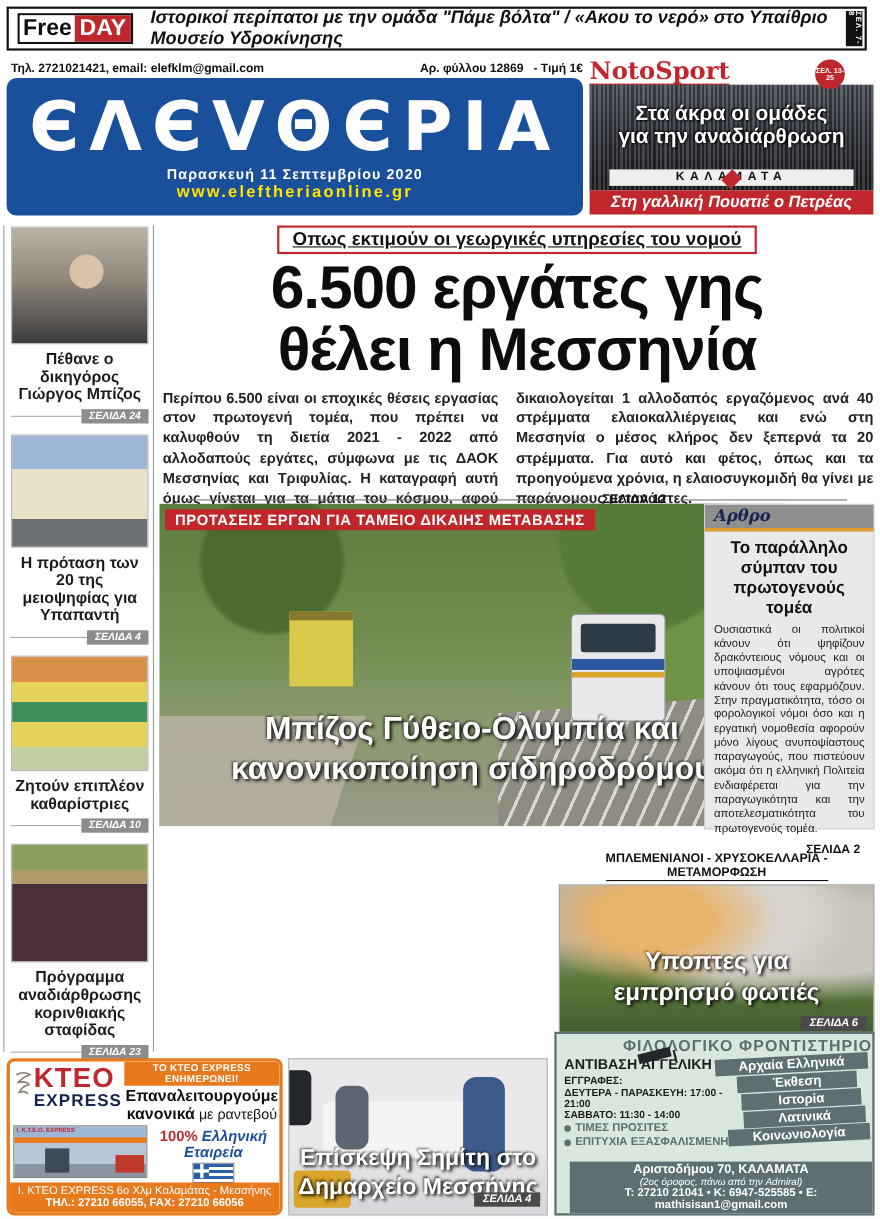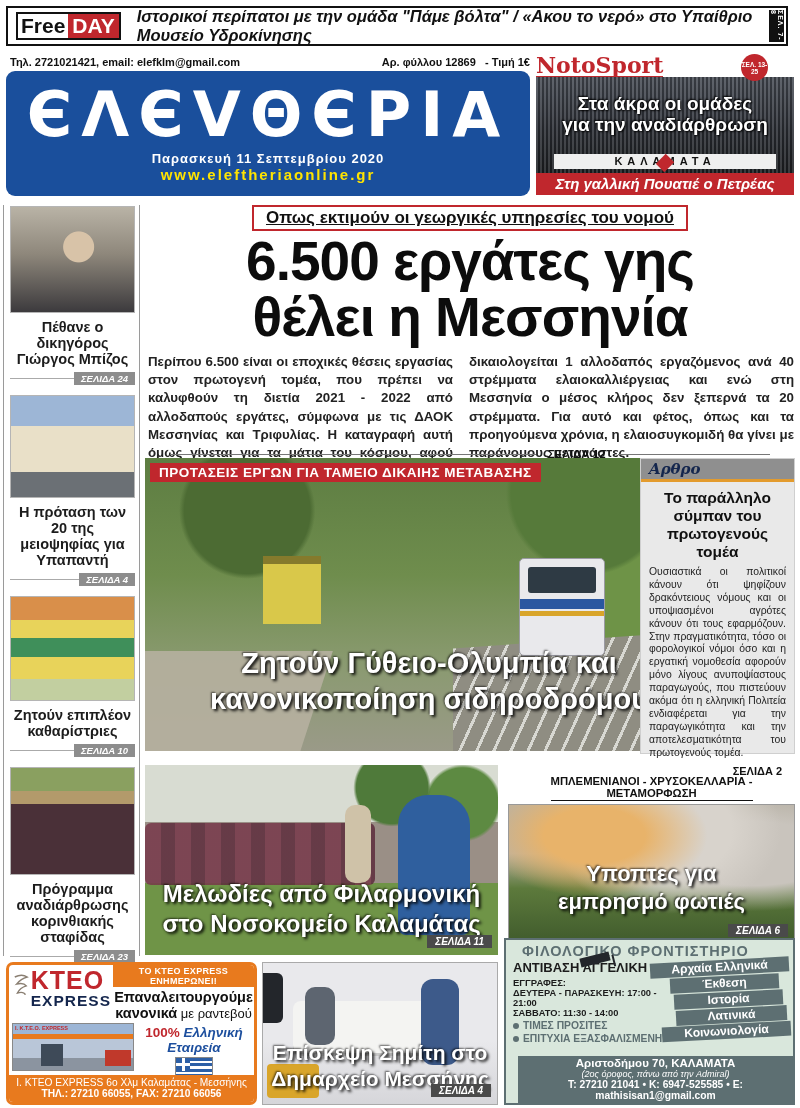--- a/index.html
+++ b/index.html
@@ -203,21 +203,21 @@
     border-radius:12px; }
   .simitis .ottoman { position:absolute; left:4px; bottom:6px; width:52px; height:34px; background:#d9a52a;
     border-radius:4px; }
   .simitis .chair { position:absolute; left:-6px; top:10px; width:26px; height:50px; background:#23262b;
     border-radius:6px; }
   .sim-cap { bottom:12px; font-size:21px; line-height:26px; }
 
   
   .mathisi { position:absolute; left:504px; top:938px; width:291px; height:167px;
     background:var(--mint,#d9e7dc); border:2px solid #5d6f72; overflow:hidden; }
-  .mat-hd { text-align:left; font-size:14.5px; font-weight:bold; color:var(--slate,#5d6f72);
+  .mat-hd { text-align:right; font-size:14.5px; font-weight:bold; color:var(--slate,#5d6f72);
     letter-spacing:1px; margin-top:3px;padding-left:16px; }
   .mat-brand { text-align:center; font-size:40px; line-height:40px; font-weight:bold; font-style:italic;
     color:var(--slate,#5d6f72); font-family:"DejaVu Sans", sans-serif; position:relative; }
   .mat-cap { position:absolute; left:74px; top:-4px; width:30px; height:9px; background:#23262b;
     transform:rotate(-14deg); }
   .mat-cap:after { content:""; position:absolute; right:-4px; top:4px; width:2px; height:12px; background:#23262b; }
   .mat-cols { display:flex; margin-top:1px; }
   .mat-left { width:158px; padding-left:7px; }
   .mat-name { font-size:13px; font-weight:bold; color:#1c1c1c; }
   .mat-enroll { font-size:9.5px; font-weight:bold; color:#1c1c1c; margin-top:2px; }
@@ -340,45 +340,35 @@
     <div class="t-path"></div>
     <div class="t-rails"></div>
     <div class="t-hut"></div>
     <div class="t-train">
       <div class="ws"></div>
       <div class="stripe"></div>
       <div class="stripe2"></div>
     </div>
     <div class="train-kick">ΠΡΟΤΑΣΕΙΣ ΕΡΓΩΝ ΓΙΑ ΤΑΜΕΙΟ ΔΙΚΑΙΗΣ ΜΕΤΑΒΑΣΗΣ</div>
     <div class="photo-cap train-cap">
-      <div>Ζητούν Γύθειο-Ολυμπία και</div>
+      <div>Μπίζος Γύθειο-Ολυμπία και</div>
       <div>κανονικοποίηση σιδηροδρόμου</div>
     </div>
     <span class="pbadge">ΣΕΛΙΔΑ 5</span>
   </div>
 
   <div class="arthro">
     <div class="arthro-hd">
       <span>Αρθρο</span>
     </div>
     <div class="arthro-title">Το παράλληλο σύμπαν του πρωτογενούς τομέα</div>
     <div class="arthro-body">Ουσιαστικά οι πολιτικοί κάνουν ότι ψηφίζουν δρακόντειους νόμους και οι υποψιασμένοι αγρότες κάνουν ότι τους εφαρμόζουν. Στην πραγματικότητα, τόσο οι φορολογικοί νόμοι όσο και η εργατική νομοθεσία αφορούν μόνο λίγους ανυποψίαστους παραγωγούς, που πιστεύουν ακόμα ότι η ελληνική Πολιτεία ενδιαφέρεται για την παραγωγικότητα και την αποτελεσματικότητα του πρωτογενούς τομέα.</div>
     <div class="arthro-page">ΣΕΛΙΔΑ 2</div>
   </div>
 
-  <div class="phil">
-    <div class="band"></div>
-    <div class="singer"></div>
-    <div class="conductor"></div>
-    <div class="photo-cap phil-cap">
-      <div>Μελωδίες από Φιλαρμονική</div>
-      <div>στο Νοσοκομείο Καλαμάτας</div>
-    </div>
-    <span class="pbadge">ΣΕΛΙΔΑ 11</span>
-  </div>
 
   <div class="fire-sec">
     <div class="fire-kick">
       <span>ΜΠΛΕΜΕΝΙΑΝΟΙ - ΧΡΥΣΟΚΕΛΛΑΡΙΑ - ΜΕΤΑΜΟΡΦΩΣΗ</span>
     </div>
     <div class="fire-photo">
       <div class="photo-cap fire-cap">
         <div>Υποπτες για</div>
         <div>εμπρησμό φωτιές</div>
       </div>

